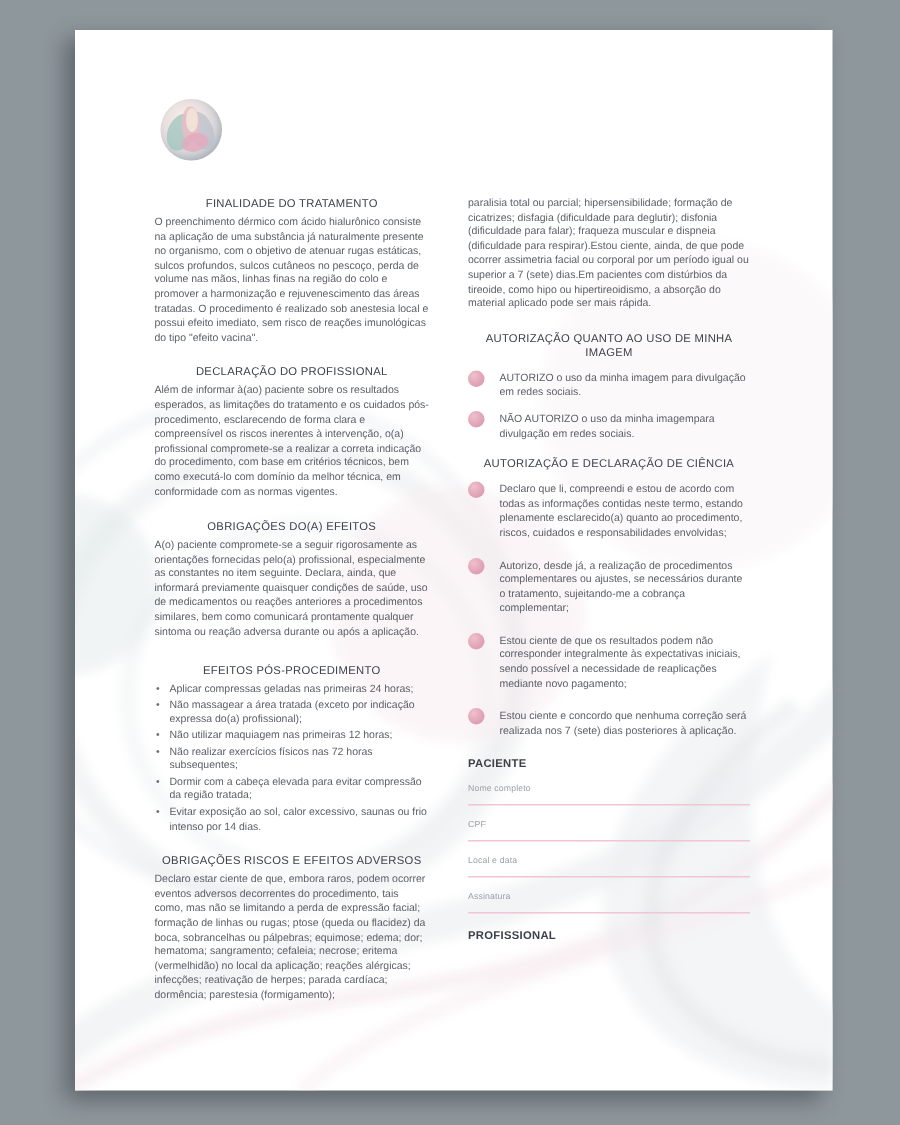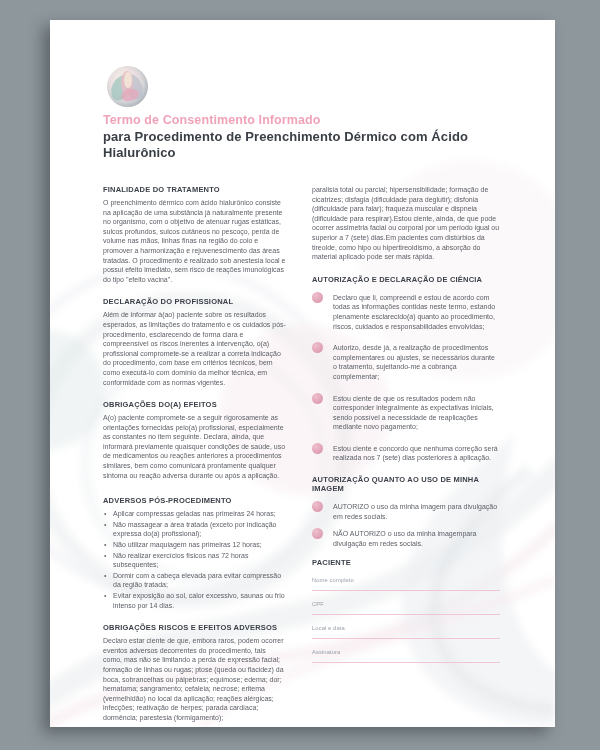--- a/index.html
+++ b/index.html
@@ -36,22 +36,22 @@
   .title-dark {
     color:#3a3f46; font-size:13px; font-weight:bold; letter-spacing:.1px;
     line-height:16px; margin-top:1px;
   }
 
   .columns { display:flex; gap:26px; margin-top:24px; }
   .col-left  { width:183px; flex:none; }
   .col-right { width:188px; flex:none; }
 
   .sec-title {
-    font-size:7.5px; font-weight:bold; color:#3c4149;
-    letter-spacing:.2px; margin:0 0 4px 0;
+    font-size:7.5px; font-weight:normal; color:#3c4149;
+    letter-spacing:.2px; margin:0 0 4px 0;text-align:center;
   }
   .body-text {
     font-size:7px; line-height:9.6px; color:#5c6067;
     margin:0 0 13px 0;
   }
   .dash-list { list-style:none; margin:0 0 13px 0; padding:0; }
   .dash-list li {
     position:relative; padding-left:10px;
     font-size:7px; line-height:9.6px; color:#5c6067;
     margin-bottom:1px;
@@ -115,24 +115,20 @@
     <div class="logo">
       <svg viewBox="0 0 41 41">
         <ellipse cx="14" cy="22" rx="9" ry="13" fill="#9fc4bd" opacity="0.75" transform="rotate(25 14 22)"></ellipse>
         <ellipse cx="27" cy="21" rx="8" ry="13" fill="#b9bec9" opacity="0.7" transform="rotate(-22 27 21)"></ellipse>
         <ellipse cx="20" cy="17" rx="6" ry="12" fill="#e9bcc8" opacity="0.85"></ellipse>
         <ellipse cx="21" cy="14" rx="4" ry="8" fill="#f3e6d6" opacity="0.9"></ellipse>
         <ellipse cx="23" cy="29" rx="9" ry="6" fill="#e3a9bb" opacity="0.8" transform="rotate(-15 23 29)"></ellipse>
       </svg>
     </div>
 
-    <div class="title-block">
-      <div class="title-pink">Termo de Consentimento Informado</div>
-      <div class="title-dark">para Procedimento de Preenchimento Dérmico com Ácido Hialurônico</div>
-    </div>
 
     <div class="columns">
 
       <div class="col-left">
 
         <div>
           <h3 class="sec-title">FINALIDADE DO TRATAMENTO</h3>
           <p class="body-text">O preenchimento dérmico com ácido hialurônico consiste na aplicação de uma substância já naturalmente presente no organismo, com o objetivo de atenuar rugas estáticas, sulcos profundos, sulcos cutâneos no pescoço, perda de volume nas mãos, linhas finas na região do colo e promover a harmonização e rejuvenescimento das áreas tratadas. O procedimento é realizado sob anestesia local e possui efeito imediato, sem risco de reações imunológicas do tipo "efeito vacina".</p>
         </div>
 
@@ -142,21 +138,21 @@
         </div>
 
         <div>
           <h3 class="sec-title">OBRIGAÇÕES DO(A) EFEITOS</h3>
           <p class="body-text">A(o) paciente compromete-se a seguir rigorosamente as orientações fornecidas pelo(a) profissional, especialmente as constantes no item seguinte. Declara, ainda, que informará previamente quaisquer condições de saúde, uso de medicamentos ou reações anteriores a procedimentos similares, bem como comunicará prontamente qualquer sintoma ou reação adversa durante ou após a aplicação.</p>
         </div>
 
         <div class="gap-sm"></div>
 
         <div>
-          <h3 class="sec-title">ADVERSOS PÓS-PROCEDIMENTO</h3>
+          <h3 class="sec-title">EFEITOS PÓS-PROCEDIMENTO</h3>
           <ul class="dash-list">
             <li>Aplicar compressas geladas nas primeiras 24 horas;</li>
             <li>Não massagear a área tratada (exceto por indicação expressa do(a) profissional);</li>
             <li>Não utilizar maquiagem nas primeiras 12 horas;</li>
             <li>Não realizar exercícios físicos nas 72 horas subsequentes;</li>
             <li>Dormir com a cabeça elevada para evitar compressão da região tratada;</li>
             <li>Evitar exposição ao sol, calor excessivo, saunas ou frio intenso por 14 dias.</li>
           </ul>
         </div>
 
@@ -165,20 +161,33 @@
           <p class="body-text">Declaro estar ciente de que, embora raros, podem ocorrer eventos adversos decorrentes do procedimento, tais como, mas não se limitando a perda de expressão facial; formação de linhas ou rugas; ptose (queda ou flacidez) da boca, sobrancelhas ou pálpebras; equimose; edema; dor; hematoma; sangramento; cefaleia; necrose; eritema (vermelhidão) no local da aplicação; reações alérgicas; infecções; reativação de herpes; parada cardíaca; dormência; parestesia (formigamento);</p>
         </div>
 
       </div>
 
       <div class="col-right">
 
         <p class="body-text">paralisia total ou parcial; hipersensibilidade; formação de cicatrizes; disfagia (dificuldade para deglutir); disfonia (dificuldade para falar); fraqueza muscular e dispneia (dificuldade para respirar).Estou ciente, ainda, de que pode ocorrer assimetria facial ou corporal por um período igual ou superior a 7 (sete) dias.Em pacientes com distúrbios da tireoide, como hipo ou hipertireoidismo, a absorção do material aplicado pode ser mais rápida.</p>
 
         <div>
+          <h3 class="sec-title" style="margin:2px 0 9px 0;">AUTORIZAÇÃO QUANTO AO USO DE MINHA IMAGEM</h3>
+
+          <div class="pink-item" style="margin-bottom:8px;">
+            <span class="pink-dot"></span>
+            <span>AUTORIZO o uso da minha imagem para divulgação em redes sociais.</span>
+          </div>
+          <div class="pink-item" style="margin-bottom:10px;">
+            <span class="pink-dot"></span>
+            <span>NÃO AUTORIZO o uso da minha imagempara divulgação em redes sociais.</span>
+          </div>
+        </div>
+
+        <div>
           <h3 class="sec-title" style="margin-bottom:9px;">AUTORIZAÇÃO E DECLARAÇÃO DE CIÊNCIA</h3>
 
           <div class="pink-item">
             <span class="pink-dot"></span>
             <span>Declaro que li, compreendi e estou de acordo com todas as informações contidas neste termo, estando plenamente esclarecido(a) quanto ao procedimento, riscos, cuidados e responsabilidades envolvidas;</span>
           </div>
           <div class="pink-item">
             <span class="pink-dot"></span>
             <span>Autorizo, desde já, a realização de procedimentos complementares ou ajustes, se necessários durante o tratamento, sujeitando-me a cobrança complementar;</span>
           </div>
@@ -186,50 +195,42 @@
             <span class="pink-dot"></span>
             <span>Estou ciente de que os resultados podem não corresponder integralmente às expectativas iniciais, sendo possível a necessidade de reaplicações mediante novo pagamento;</span>
           </div>
           <div class="pink-item">
             <span class="pink-dot"></span>
             <span>Estou ciente e concordo que nenhuma correção será realizada nos 7 (sete) dias posteriores à aplicação.</span>
           </div>
         </div>
 
         <div>
-          <h3 class="sec-title" style="margin:2px 0 9px 0;">AUTORIZAÇÃO QUANTO AO USO DE MINHA IMAGEM</h3>
-
-          <div class="pink-item" style="margin-bottom:8px;">
-            <span class="pink-dot"></span>
-            <span>AUTORIZO o uso da minha imagem para divulgação em redes sociais.</span>
-          </div>
-          <div class="pink-item" style="margin-bottom:10px;">
-            <span class="pink-dot"></span>
-            <span>NÃO AUTORIZO o uso da minha imagempara divulgação em redes sociais.</span>
-          </div>
-        </div>
-
-        <div>
           <h3 class="form-section-title">PACIENTE</h3>
 
           <div class="field">
             <div class="field-label">Nome completo</div>
             <div class="field-line"></div>
           </div>
           <div class="field">
             <div class="field-label">CPF</div>
             <div class="field-line"></div>
           </div>
           <div class="field">
             <div class="field-label">Local e data</div>
             <div class="field-line"></div>
           </div>
           <div class="field">
             <div class="field-label">Assinatura</div>
             <div class="field-line"></div>
           </div>
         </div>
 
+        <div>
+          <h3 class="form-section-title" style="margin-top:8px;">PROFISSIONAL</h3>
+          <div class="stamp-space"></div>
+
+        </div>
 
       </div>
     </div>
   </div>
 </div>
 
 </body></html>

